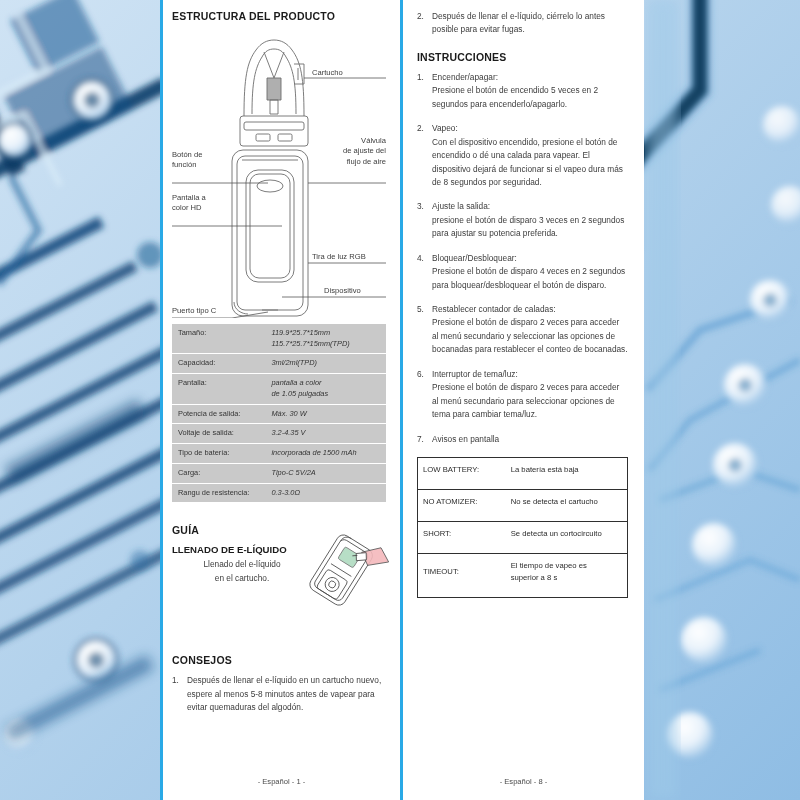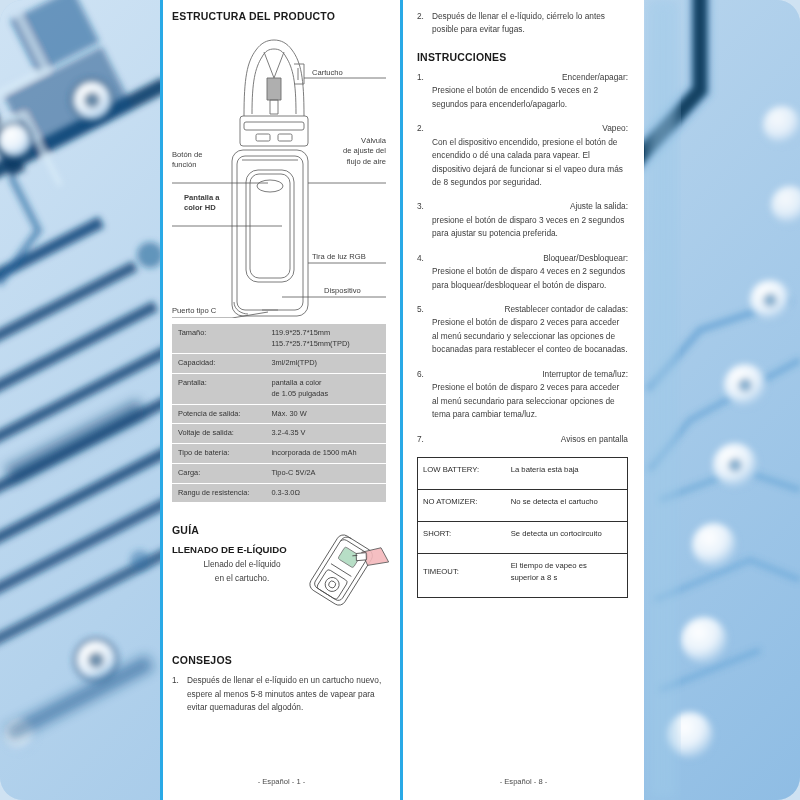--- a/index.html
+++ b/index.html
@@ -1,21 +1,21 @@
 <!DOCTYPE html>
 <html><head>
 <meta charset="utf-8">
 <style>
   html,body{margin:0;padding:0;}
   body{
     width:800px;height:800px;overflow:hidden;
     font-family:"Liberation Sans", sans-serif;
     background:#cfe2f2;
   }
-  #page{position:relative;width:800px;height:800px;overflow:hidden;border-radius:23px;}
+  #page{position:relative;width:800px;height:800px;overflow:hidden;}
 
   
   .bg{position:absolute;inset:0;overflow:hidden;background:#b9d6ee;}
   .bg svg{position:absolute;inset:0;width:800px;height:800px;}
 
   
   .sheet{position:absolute;top:0;height:800px;background:#ffffff;}
   #sheet-left{left:163px;width:237px;}
   #sheet-right{left:403px;width:241px;}
   .spine{position:absolute;top:0;height:800px;width:3px;background:#29a9e6;}
@@ -41,37 +41,37 @@
 
   
   .spec{width:100%;border-collapse:collapse;background:#c9c9c9;margin-top:2px;}
   .spec tr{border-bottom:1.4px solid #ffffff;}
   .spec tr:last-child{border-bottom:none;}
   .spec td{
     font-size:7.4px;line-height:1.45;color:#343434;
     padding:4px 2px 4px 6px;vertical-align:top;white-space:pre-line;
   }
   .spec td.k{width:46%;}
-  .spec td.v{width:54%;padding-left:1px;}
+  .spec td.v{width:54%;padding-left:1px;font-style:italic;}
 
   
   .guide-row{position:relative;min-height:96px;margin-top:2px;}
   .guide-txt{width:140px;}
   .guide-sub{font-size:9.6px;font-weight:bold;color:#1b1b1b;margin:0 0 3px 0;}
   .guide-p{font-size:8.3px;line-height:1.6;color:#3c3c3c;white-space:pre-line;text-align:center;}
   .guide-art{position:absolute;right:-4px;top:-16px;}
 
   
   ol.numlist{margin:0;padding:0;list-style:none;}
   ol.numlist>li{
     position:relative;padding-left:15px;margin-bottom:11px;
     font-size:8.3px;line-height:1.62;color:#3c3c3c;
   }
   ol.numlist>li .num{position:absolute;left:0;top:0;}
-  .li-title{display:block;text-align:right;}
+  .li-title{display:block;}
   .li-body{display:block;white-space:pre-line;}
 
   
   table.warn{
     width:100%;border-collapse:collapse;margin-top:6px;
     border:1.4px solid #2f2f2f;
   }
   table.warn tr{border-bottom:1.4px solid #2f2f2f;}
   table.warn tr:last-child{border-bottom:none;}
   table.warn td{
@@ -232,21 +232,21 @@
         <path class="lead" d="M110 267 L214 267"></path>
         <path class="lead" d="M0 288 L60 288 L96 282"></path>
       </svg>
 
       <div class="dlabel" style="left:140px;top:38px;">Cartucho</div>
       <div class="dlabel" style="left:144px;top:106px;text-align:right;width:70px;">Válvula
 de ajuste del
 flujo de aire</div>
       <div class="dlabel" style="left:0px;top:120px;">Botón de
 función</div>
-      <div class="dlabel" style="left:12px;top:163px;font-weight:bold;">Pantalla a
+      <div class="dlabel" style="left:0px;top:163px;">Pantalla a
 color HD</div>
       <div class="dlabel" style="left:140px;top:222px;">Tira de luz RGB</div>
       <div class="dlabel" style="left:152px;top:256px;">Dispositivo</div>
       <div class="dlabel" style="left:0px;top:276px;">Puerto tipo C</div>
     </div>
 
 
     <table class="spec">
       <tbody id="spec-body">
           <tr>

